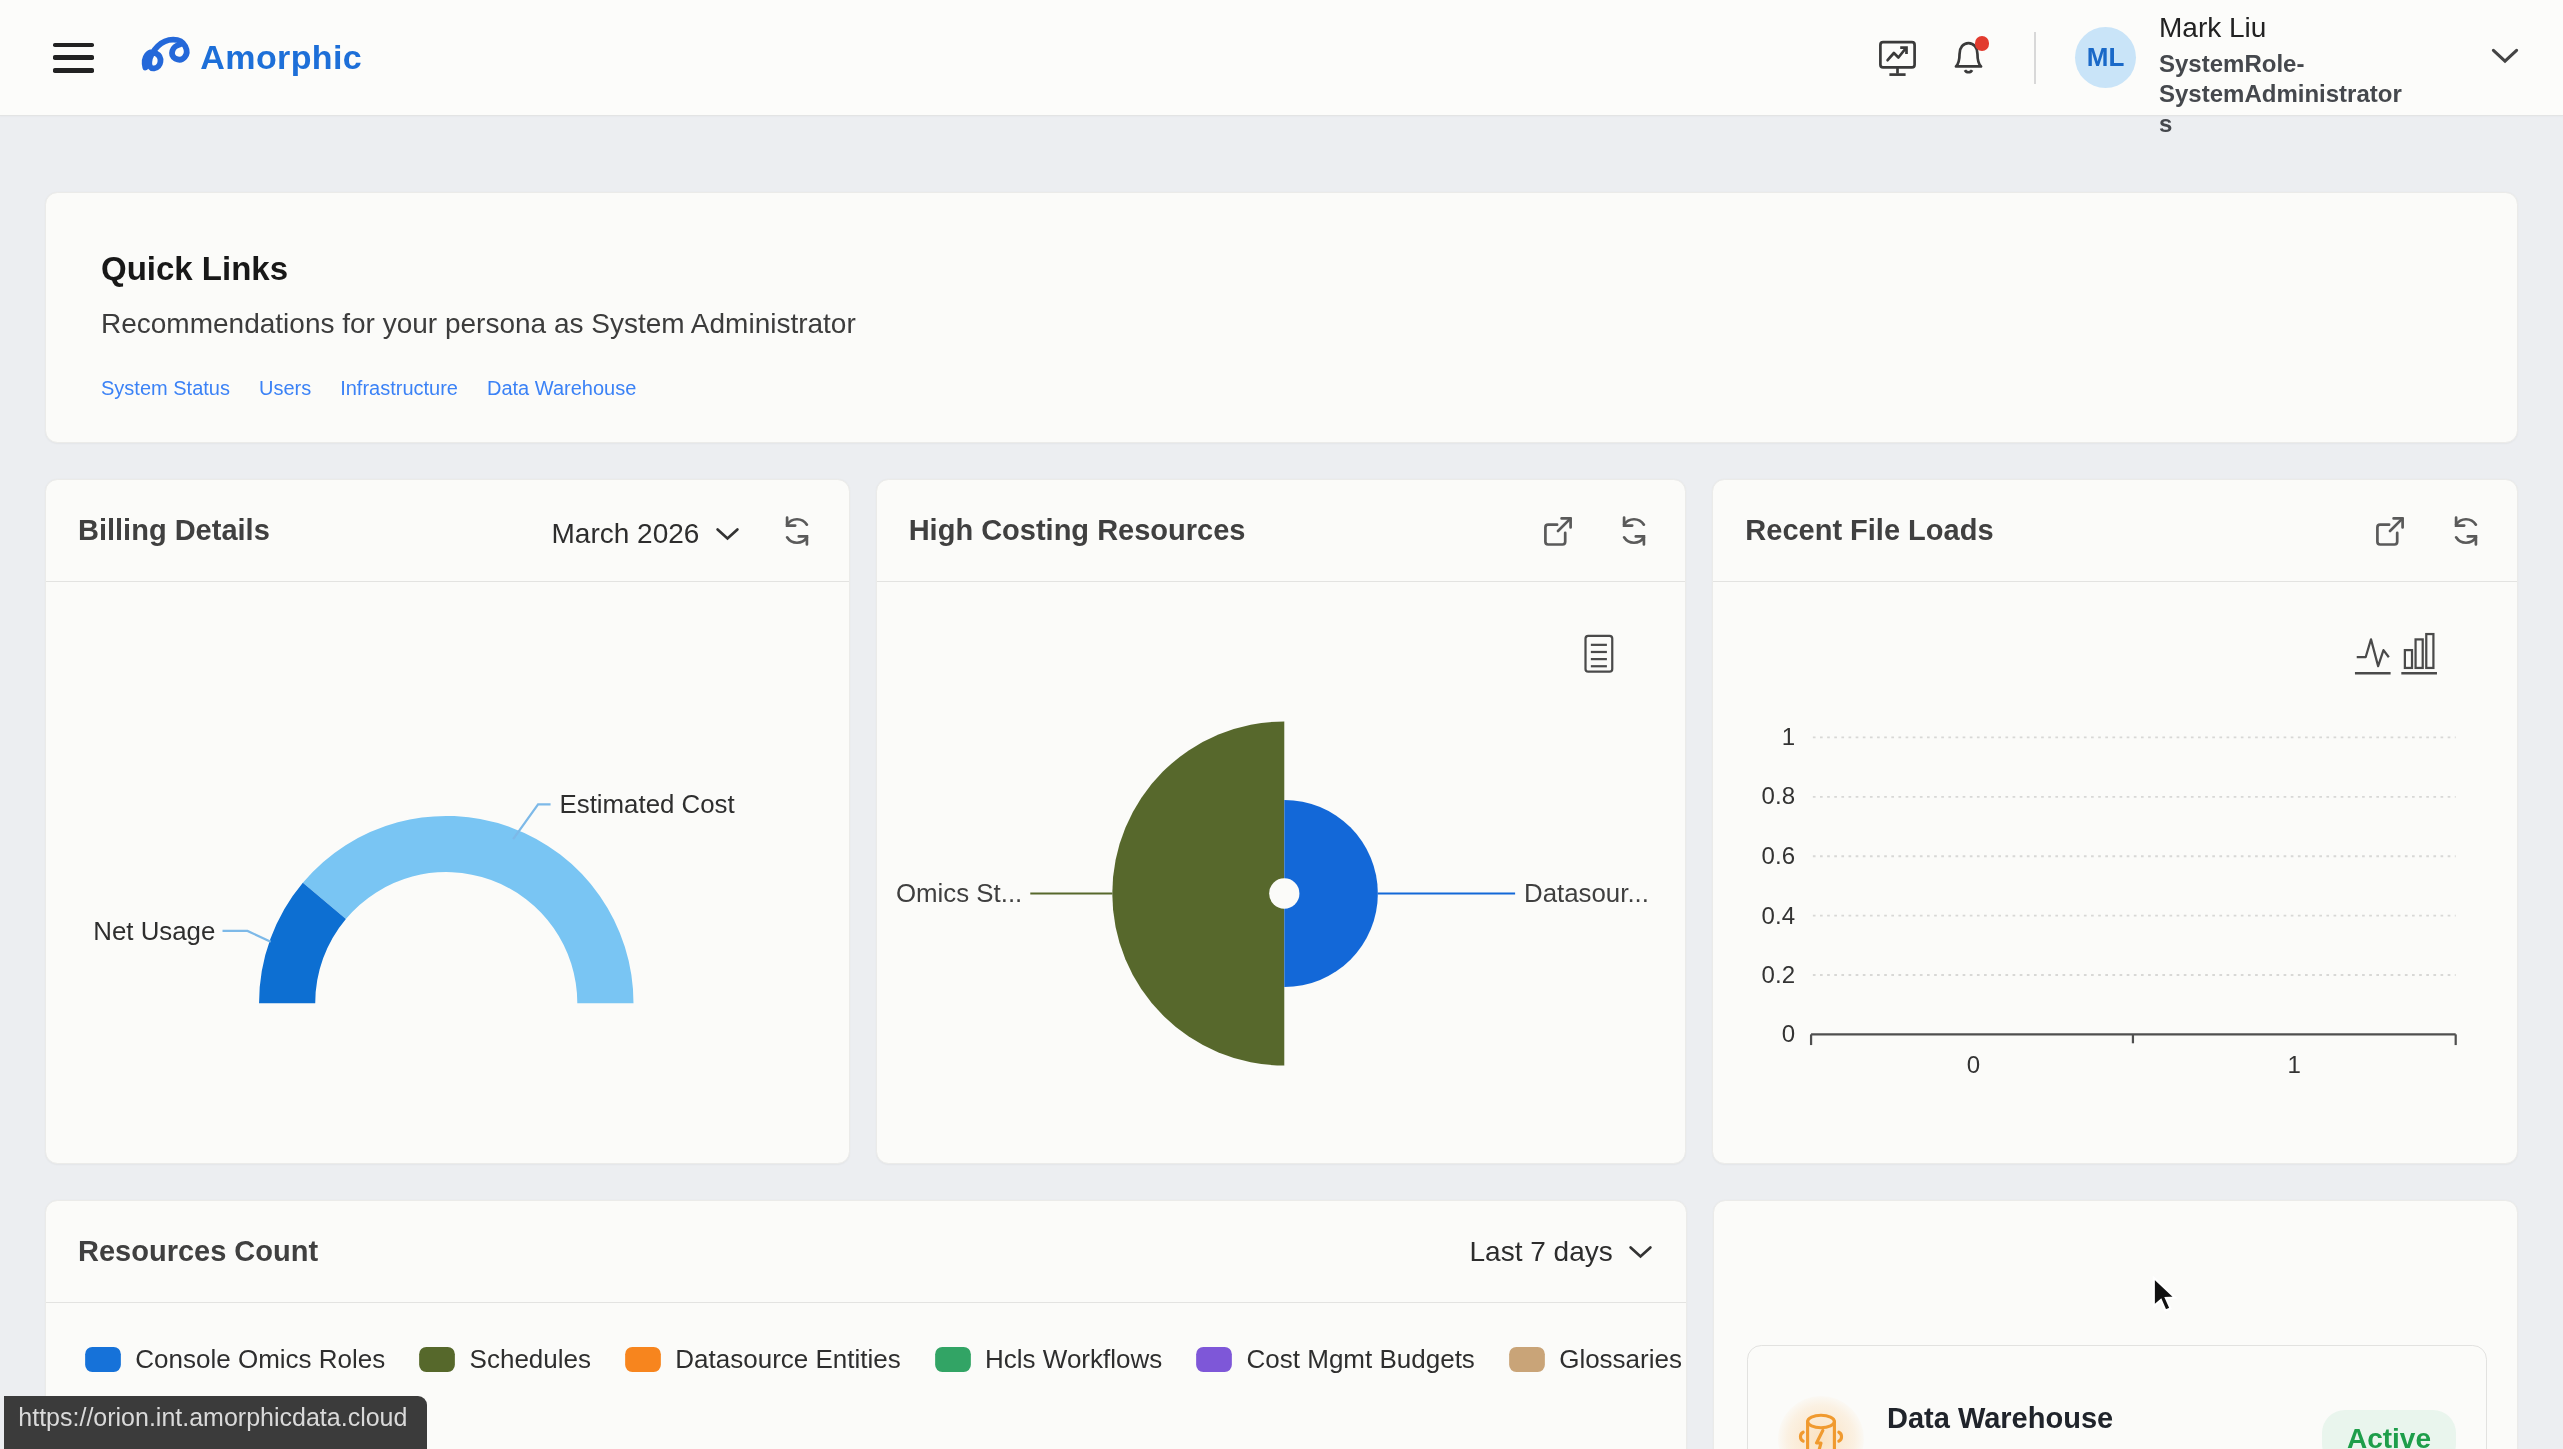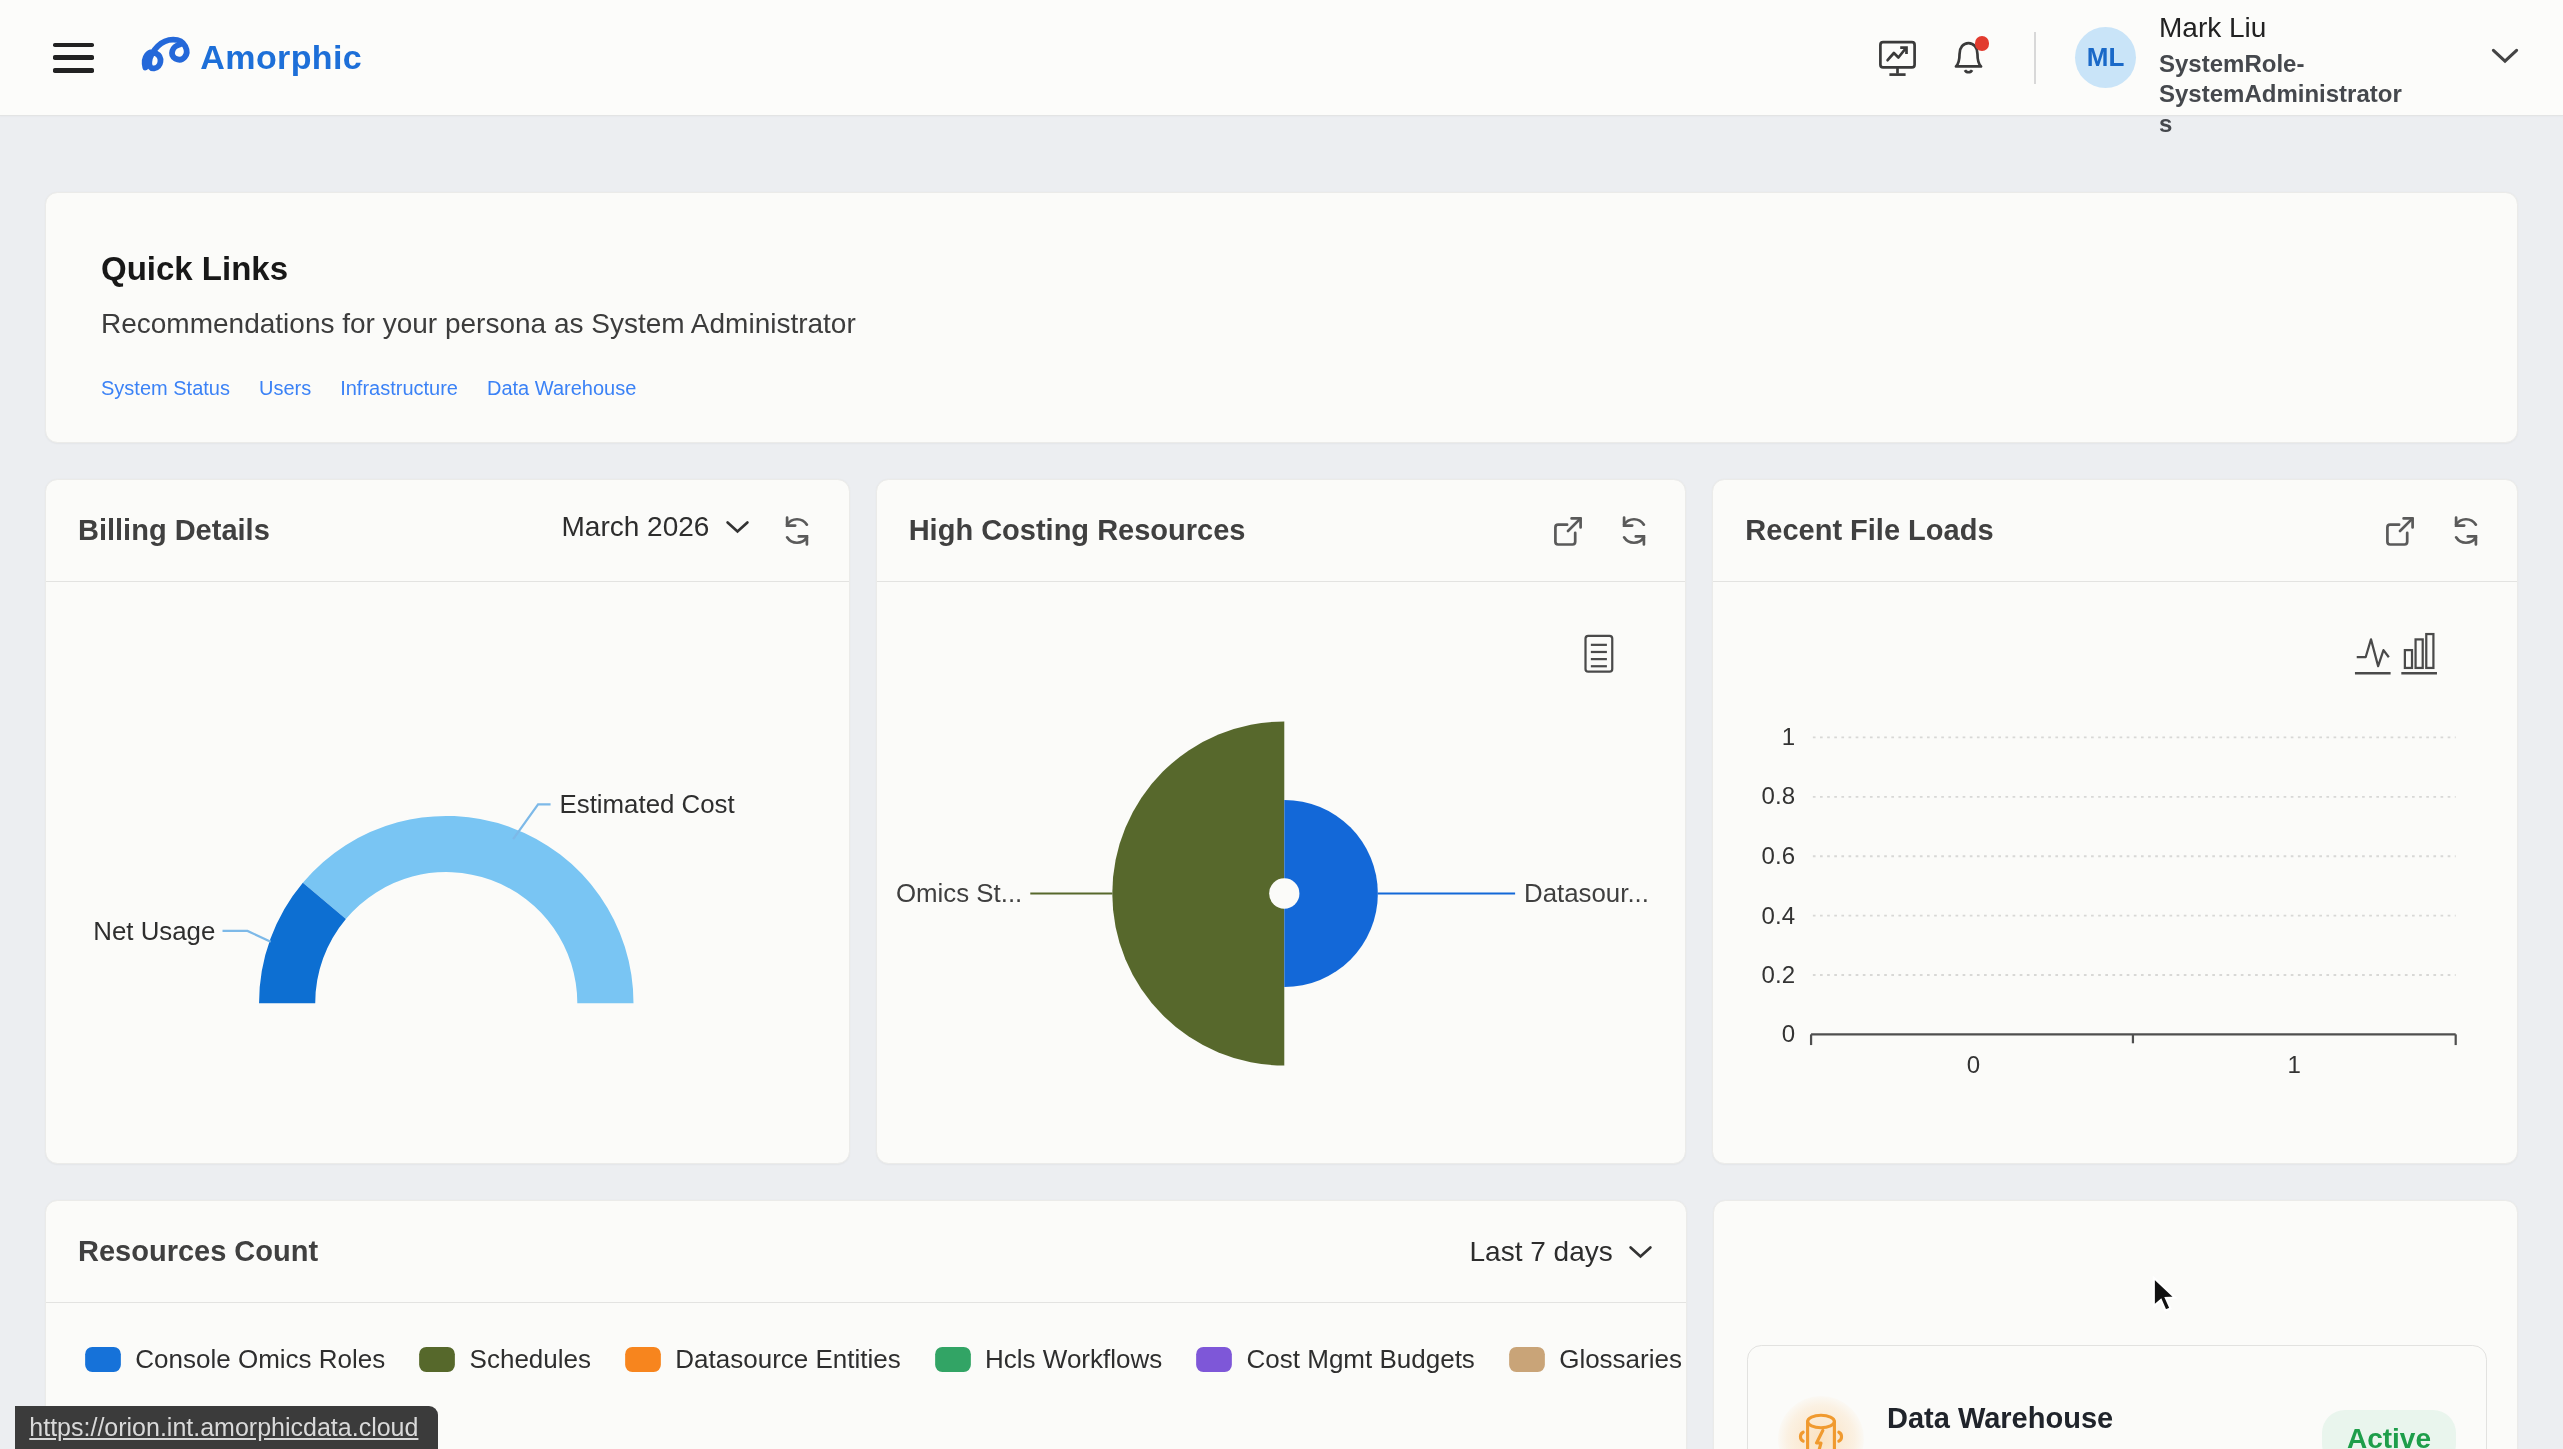--- a/index.html
+++ b/index.html
@@ -39,21 +39,21 @@
   .card {
     background:#fbfbf9; border:0.9px solid #ebebe9; border-radius:12.5px;
     box-shadow:0 0.9px 1.8px rgba(0,0,0,.04);
     position:relative;
   }
   .card-header {
     height:102px; display:flex; align-items:center;
     padding:0 32px; border-bottom:1.8px solid #e3e3e1;
   }
   .card-title { font-size:29px; font-weight:bold; color:#404040; }
-  .header-right { margin-left:auto; display:flex; align-items:flex-start; gap:27px; }
+  .header-right { margin-left:auto; display:flex; align-items:flex-end; gap:37px; }
   .icon-btn { width:39px; height:39px; display:flex; align-items:center; justify-content:center; cursor:pointer; }
   .select-ctl { display:flex; align-items:center; gap:14.3px; cursor:pointer; font-size:28px; color:#2d2d2d; }
 
   
   .quicklinks { margin-top:76px; height:251px; padding:57px 55px; }
   .ql-title { font-size:33px; font-weight:bold; color:#181818; }
   .ql-sub { font-size:28px; color:#3c3c3c; margin-top:19.6px; }
   .ql-links { margin-top:37px; display:flex; gap:29px; }
   .ql-links a { font-size:20px; color:#3b82f6; text-decoration:none; cursor:pointer; }
 
@@ -84,23 +84,23 @@
     background:radial-gradient(circle, rgba(249,166,61,.30) 0%, rgba(249,166,61,.12) 55%, rgba(249,166,61,0) 75%);
     display:flex; align-items:center; justify-content:center; flex:0 0 auto; }
   .health-texts { margin-left:23px; }
   .health-name { font-size:29px; font-weight:bold; color:#20242b; }
   .health-desc { font-size:26px; color:#555b66; margin-top:9px; }
   .status-badge { margin-left:auto; background:#e9f5ed; color:#1e9e4a; font-weight:bold;
     font-size:28px; padding:12.5px 25px; border-radius:23px; }
 
   
   .url-tooltip {
-    position:absolute; left:15px; bottom:0; height:43px; line-height:43px;
+    position:absolute; left:4px; bottom:0; height:53px; line-height:43px;
     background:#3b3b3b; color:#d9d9d9; font-size:25px;
-    padding:0 19.6px 0 14.3px; border-radius:0 9px 0 0;text-decoration:underline;
+    padding:0 19.6px 0 14.3px; border-radius:0 9px 0 0;
   }
   .cursor { position:absolute; left:2150px; top:1276px; pointer-events:none; }
   svg text { font-family:"Liberation Sans", sans-serif; }
 </style>
 </head>
 <body>
 
 <div class="navbar">
   <div class="hamburger">
     <span></span>

